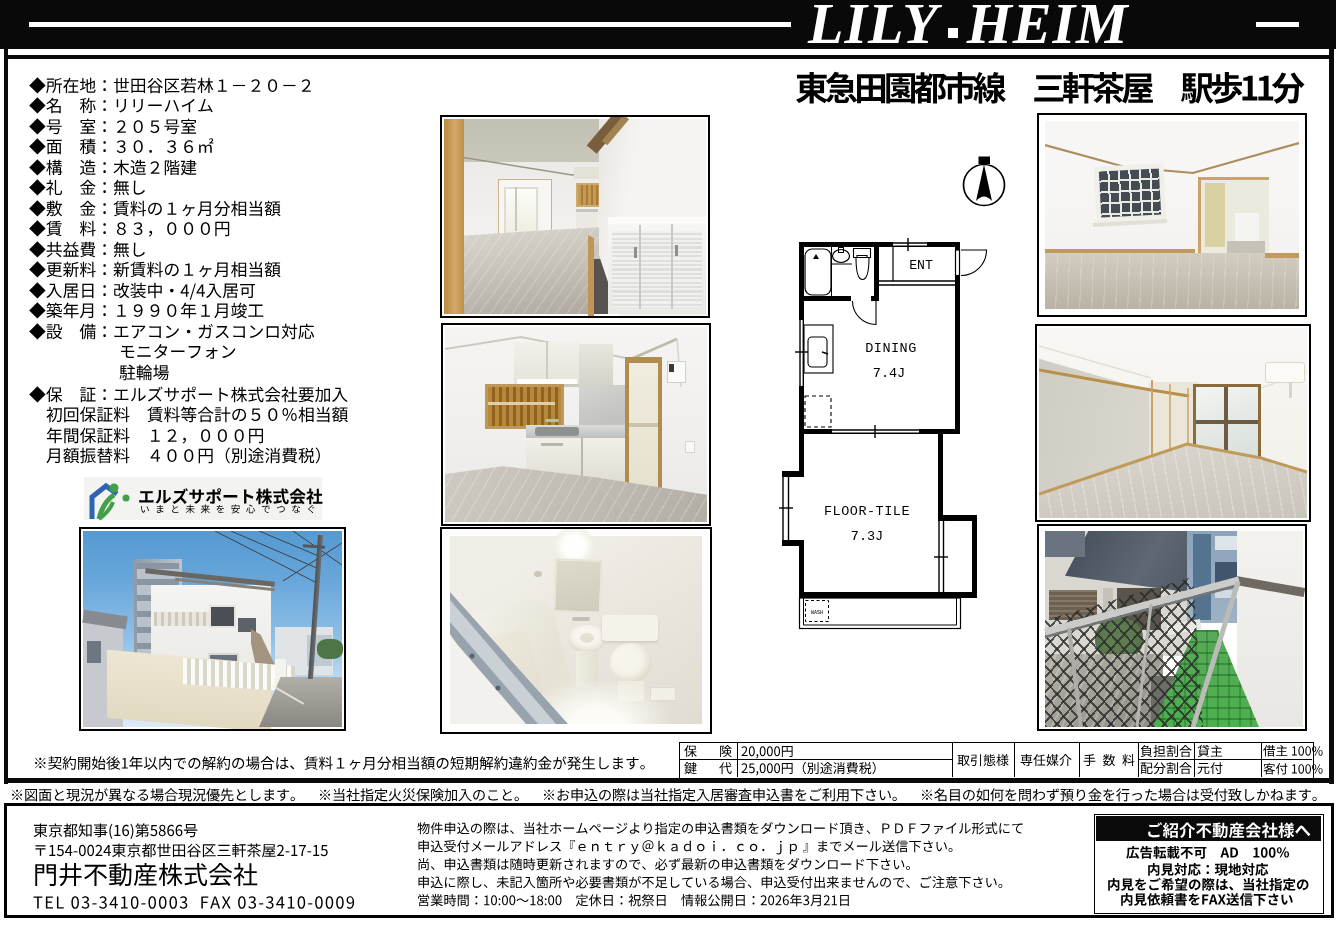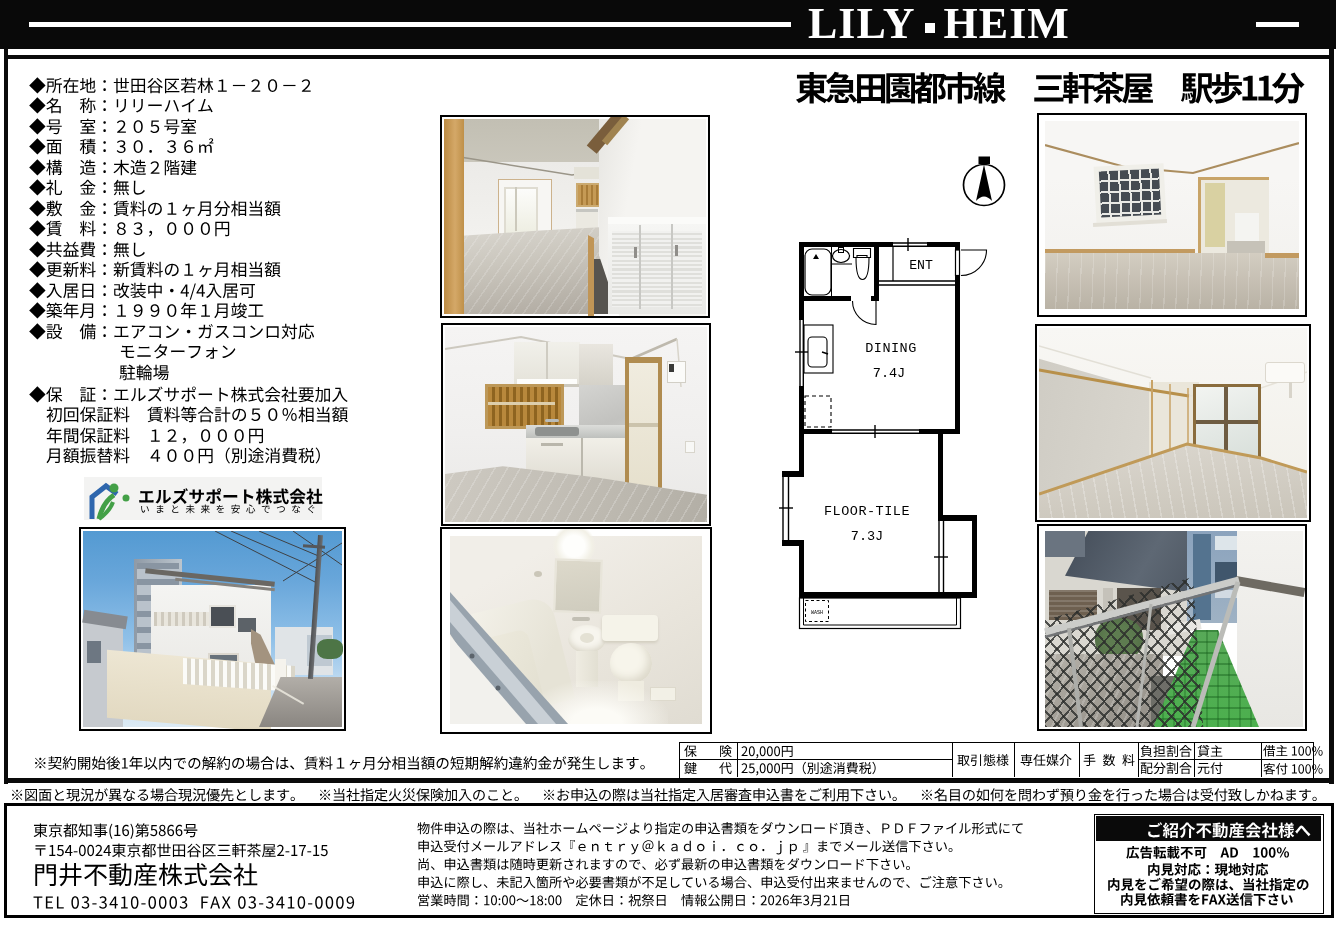--- a/index.html
+++ b/index.html
@@ -397,21 +397,21 @@
         <path id="g386" d="M260 715 106 717C112 686 114 643 114 615C114 554 115 437 125 345C153 77 248 -22 358 -22C438 -22 501 39 567 213L467 335C448 255 408 138 361 138C298 138 268 237 254 381C248 453 247 528 248 593C248 621 253 679 260 715ZM760 692 633 651C742 527 795 284 810 123L942 174C931 327 855 577 760 692Z"></path>
       </defs>
     </svg>
 
 <div class="abs" style="left:0;top:0;width:1336px;height:49px;background:#090909"></div>
 
 <div class="abs" style="left:29px;top:22px;width:762px;height:5px;background:#fff"></div>
 
 <div class="abs" style="left:1256px;top:22px;width:43px;height:5px;background:#fff"></div>
 
-<div class="abs" style="left:808px;top:0;height:49px;line-height:48px;color:#fff;font-family:'Liberation Serif',serif;font-weight:bold;font-size:44px;letter-spacing:1px;white-space:nowrap">LILY<span style="display:inline-block;width:10px;height:10px;background:#fff;margin:0 9px 5px 9px"></span>HEIM</div>
+<div class="abs" style="left:808px;top:0;height:49px;line-height:48px;color:#fff;font-family:'Liberation Serif',serif;font-style:italic;font-weight:bold;font-size:58px;letter-spacing:1px;white-space:nowrap">LILY<span style="display:inline-block;width:10px;height:10px;background:#fff;margin:0 9px 5px 9px"></span>HEIM</div>
 
 <div class="abs" style="left:4px;top:55px;width:1330px;height:4px;background:#0a0a0a"></div>
 
 <div class="abs" style="left:4px;top:49px;width:4px;height:735px;background:#0a0a0a"></div>
 
 <div class="abs" style="left:1329px;top:49px;width:5px;height:735px;background:#0a0a0a"></div>
 
 <div class="abs" style="left:4px;top:778px;width:1330px;height:5px;background:#0a0a0a"></div>
 
 <svg style="position:absolute;left:795px;top:66.5px;overflow:visible" width="512" height="45">

